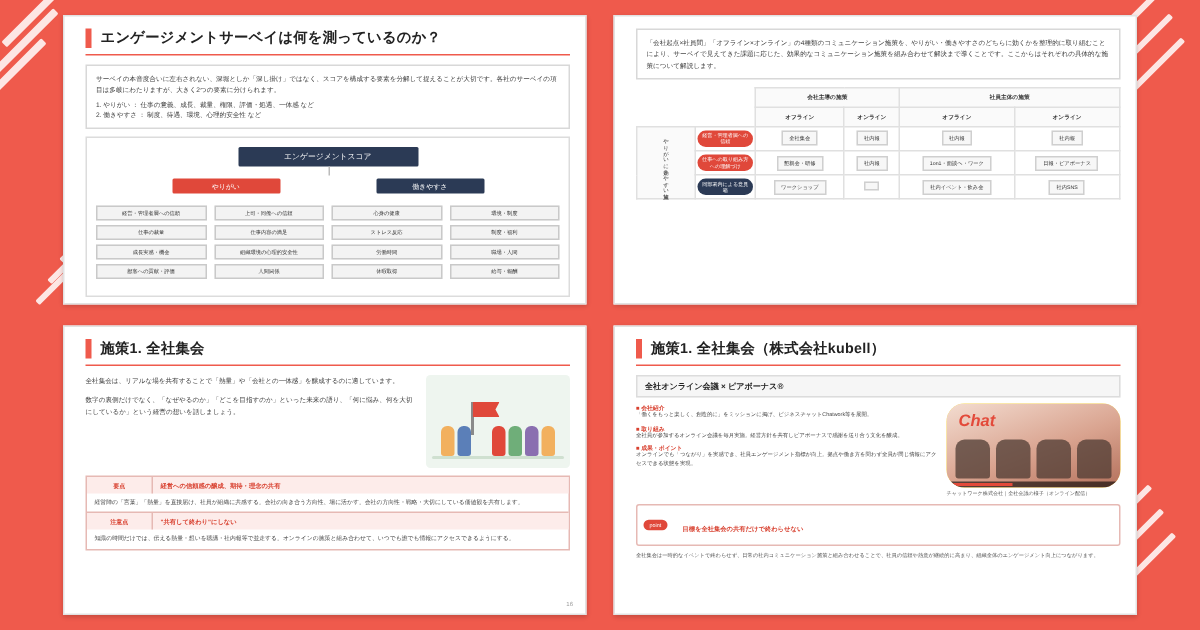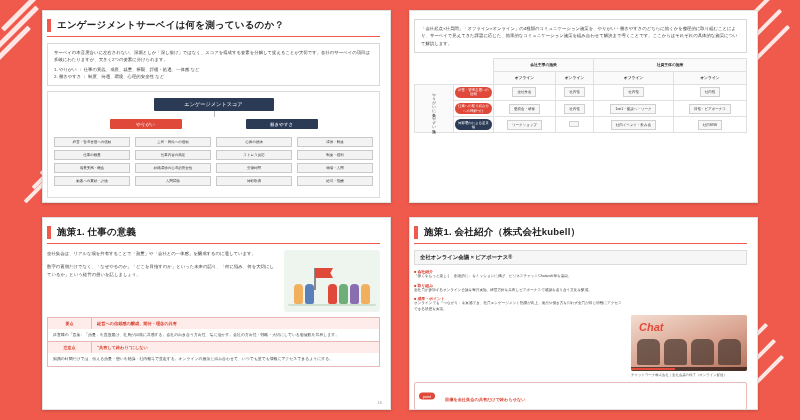--- a/index.html
+++ b/index.html
@@ -34,21 +34,21 @@
     grid-template-rows: 1fr 1fr;
     column-gap: 18px;
     row-gap: 14px;
   }
 
   .slide {
     position: relative;
     background: #ffffff;
     border: 1px solid #e2e2e2;
     box-shadow: 0 1px 3px rgba(0,0,0,.18);
-    padding: 8px 10px 6px 4px;
+    padding: 8px 10px 6px 14px;
     overflow: hidden;
   }
 
   .slide-title {
     display: flex;
     align-items: center;
     gap: 6px;
     border-bottom: 1.5px solid #ef5a4c;
     padding-bottom: 4px;
     margin-bottom: 6px;
@@ -140,21 +140,21 @@
     border:1px solid #dcdcdc; background:#f6f6f6; font-size:5.4px; font-weight:bold;
     color:#222; padding:3px 5px; margin-top:4px;
   }
   .s4-main { display:flex; gap:6px; margin-top:4px; }
   .s4-left { flex:1 1 auto; }
   .s4-right { flex:0 0 116px; }
   .s4-item { margin-bottom:3px; }
   .s4-label { font-size:3.9px; font-weight:bold; color:#d8402f; }
   .s4-txt { font-size:3.6px; color:#444; line-height:1.55; }
   .thumb {
-    width:100%; height:56px; background:#fde047; position:relative; overflow:hidden; border-radius:2px;margin-top:46px;
+    width:100%; height:56px; background:#fde047; position:relative; overflow:hidden; border-radius:12px;
   }
   .thumb-inner { position:absolute; inset:0; background: linear-gradient(160deg,#f3dcd0,#d9a38f 55%,#b4715c); }
   .thumb-logo { position:absolute; left:8px; top:6px; color:#e34a3a; font-size:11px; font-style:italic; font-weight:bold; }
   .thumb-people { position:absolute; bottom:6px; left:6px; right:6px; height:26px; display:flex; gap:4px; }
   .thumb-people i { flex:1; background:#4e3b33; border-radius:6px 6px 2px 2px; opacity:.75; }
   .thumb-bar { position:absolute; left:0; right:0; bottom:0; height:4px; background:rgba(0,0,0,.6); }
   .thumb-bar:after { content:""; position:absolute; left:0; top:1px; height:2px; width:38%; background:#e34a3a; }
   .thumb-cap { font-size:3.4px; color:#555; margin-top:2px; line-height:1.5; }
 
   .point-box { margin-top:4px; border:1px solid #e6b9b4; border-radius:2px; position:relative; padding:4px 6px 4px 30px; }
@@ -283,21 +283,21 @@
           <td><span class="cell-box">社内イベント・飲み会</span></td>
           <td><span class="cell-box">社内SNS</span></td>
         </tr>
       </tbody>
         </table>
     </div>
 
     <div class="slide">
       <div class="slide-title">
         <div class="title-bar"></div>
-        <div class="title-text">施策1. 仕事の意義</div>
+        <div class="title-text">施策1. 全社集会</div>
       </div>
 
       <div class="s3-top">
         <div class="s3-text">
           <div class="tiny">全社集会は、リアルな場を共有することで「熱量」や「会社との一体感」を醸成するのに適しています。</div>
           <div class="tiny" style="margin-top:6px;">数字の裏側だけでなく、「なぜやるのか」「どこを目指すのか」といった未来の語り、「何に悩み、何を大切にしているか」という経営の想いを話しましょう。</div>
         </div>
         <div class="s3-illus">
           <div class="illus-bg"></div>
           <div class="ground"></div>
@@ -324,21 +324,21 @@
         </div>
         <div class="note-body">知識の時間だけでは、伝える熱量・想いを聴講・社内報等で並走する。オンラインの施策と組み合わせて、いつでも誰でも情報にアクセスできるようにする。</div>
       </div>
 
       <div class="page-num">16</div>
     </div>
 
     <div class="slide">
       <div class="slide-title">
         <div class="title-bar"></div>
-        <div class="title-text">施策1. 会社紹介（株式会社kubell）</div>
+        <div class="title-text">施策1. 全社集会（株式会社kubell）</div>
       </div>
 
       <div class="s4-head">全社オンライン会議 × ピアボーナス®</div>
 
       <div class="s4-main">
         <div class="s4-left">
           <div class="s4-item">
             <div class="s4-label">■ 会社紹介</div>
             <div class="s4-txt">「働くをもっと楽しく、創造的に」をミッションに掲げ、ビジネスチャットChatwork等を展開。</div>
           </div>

